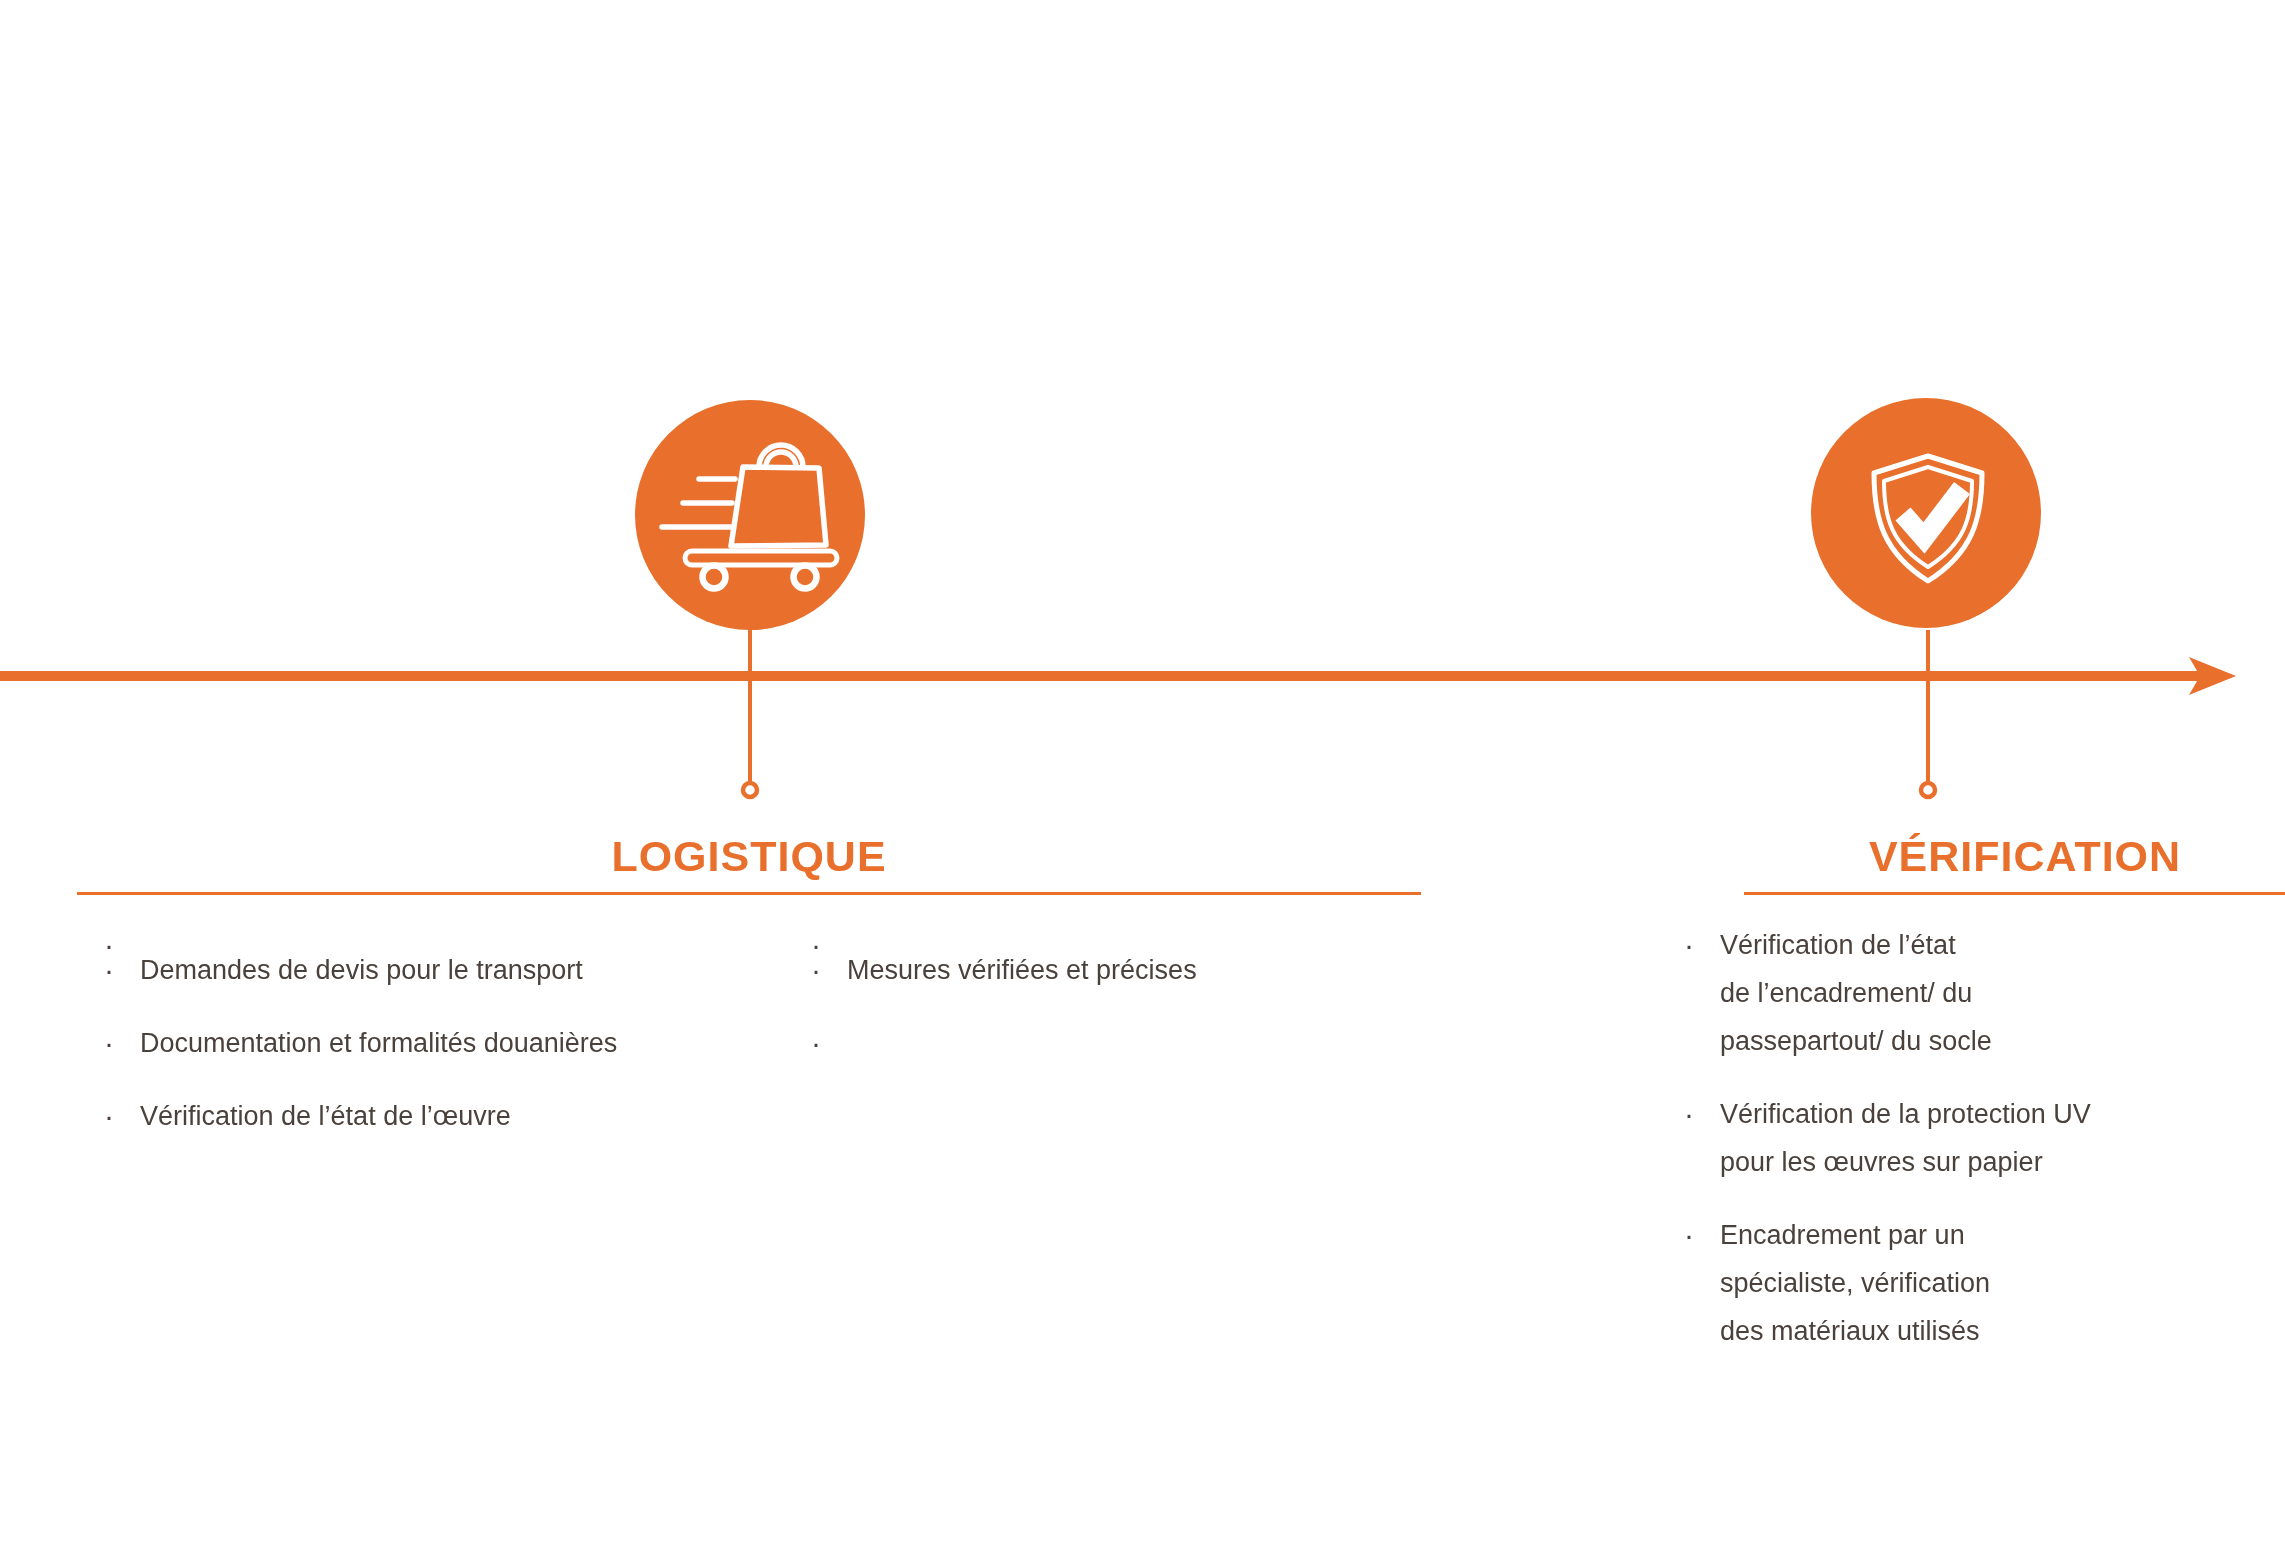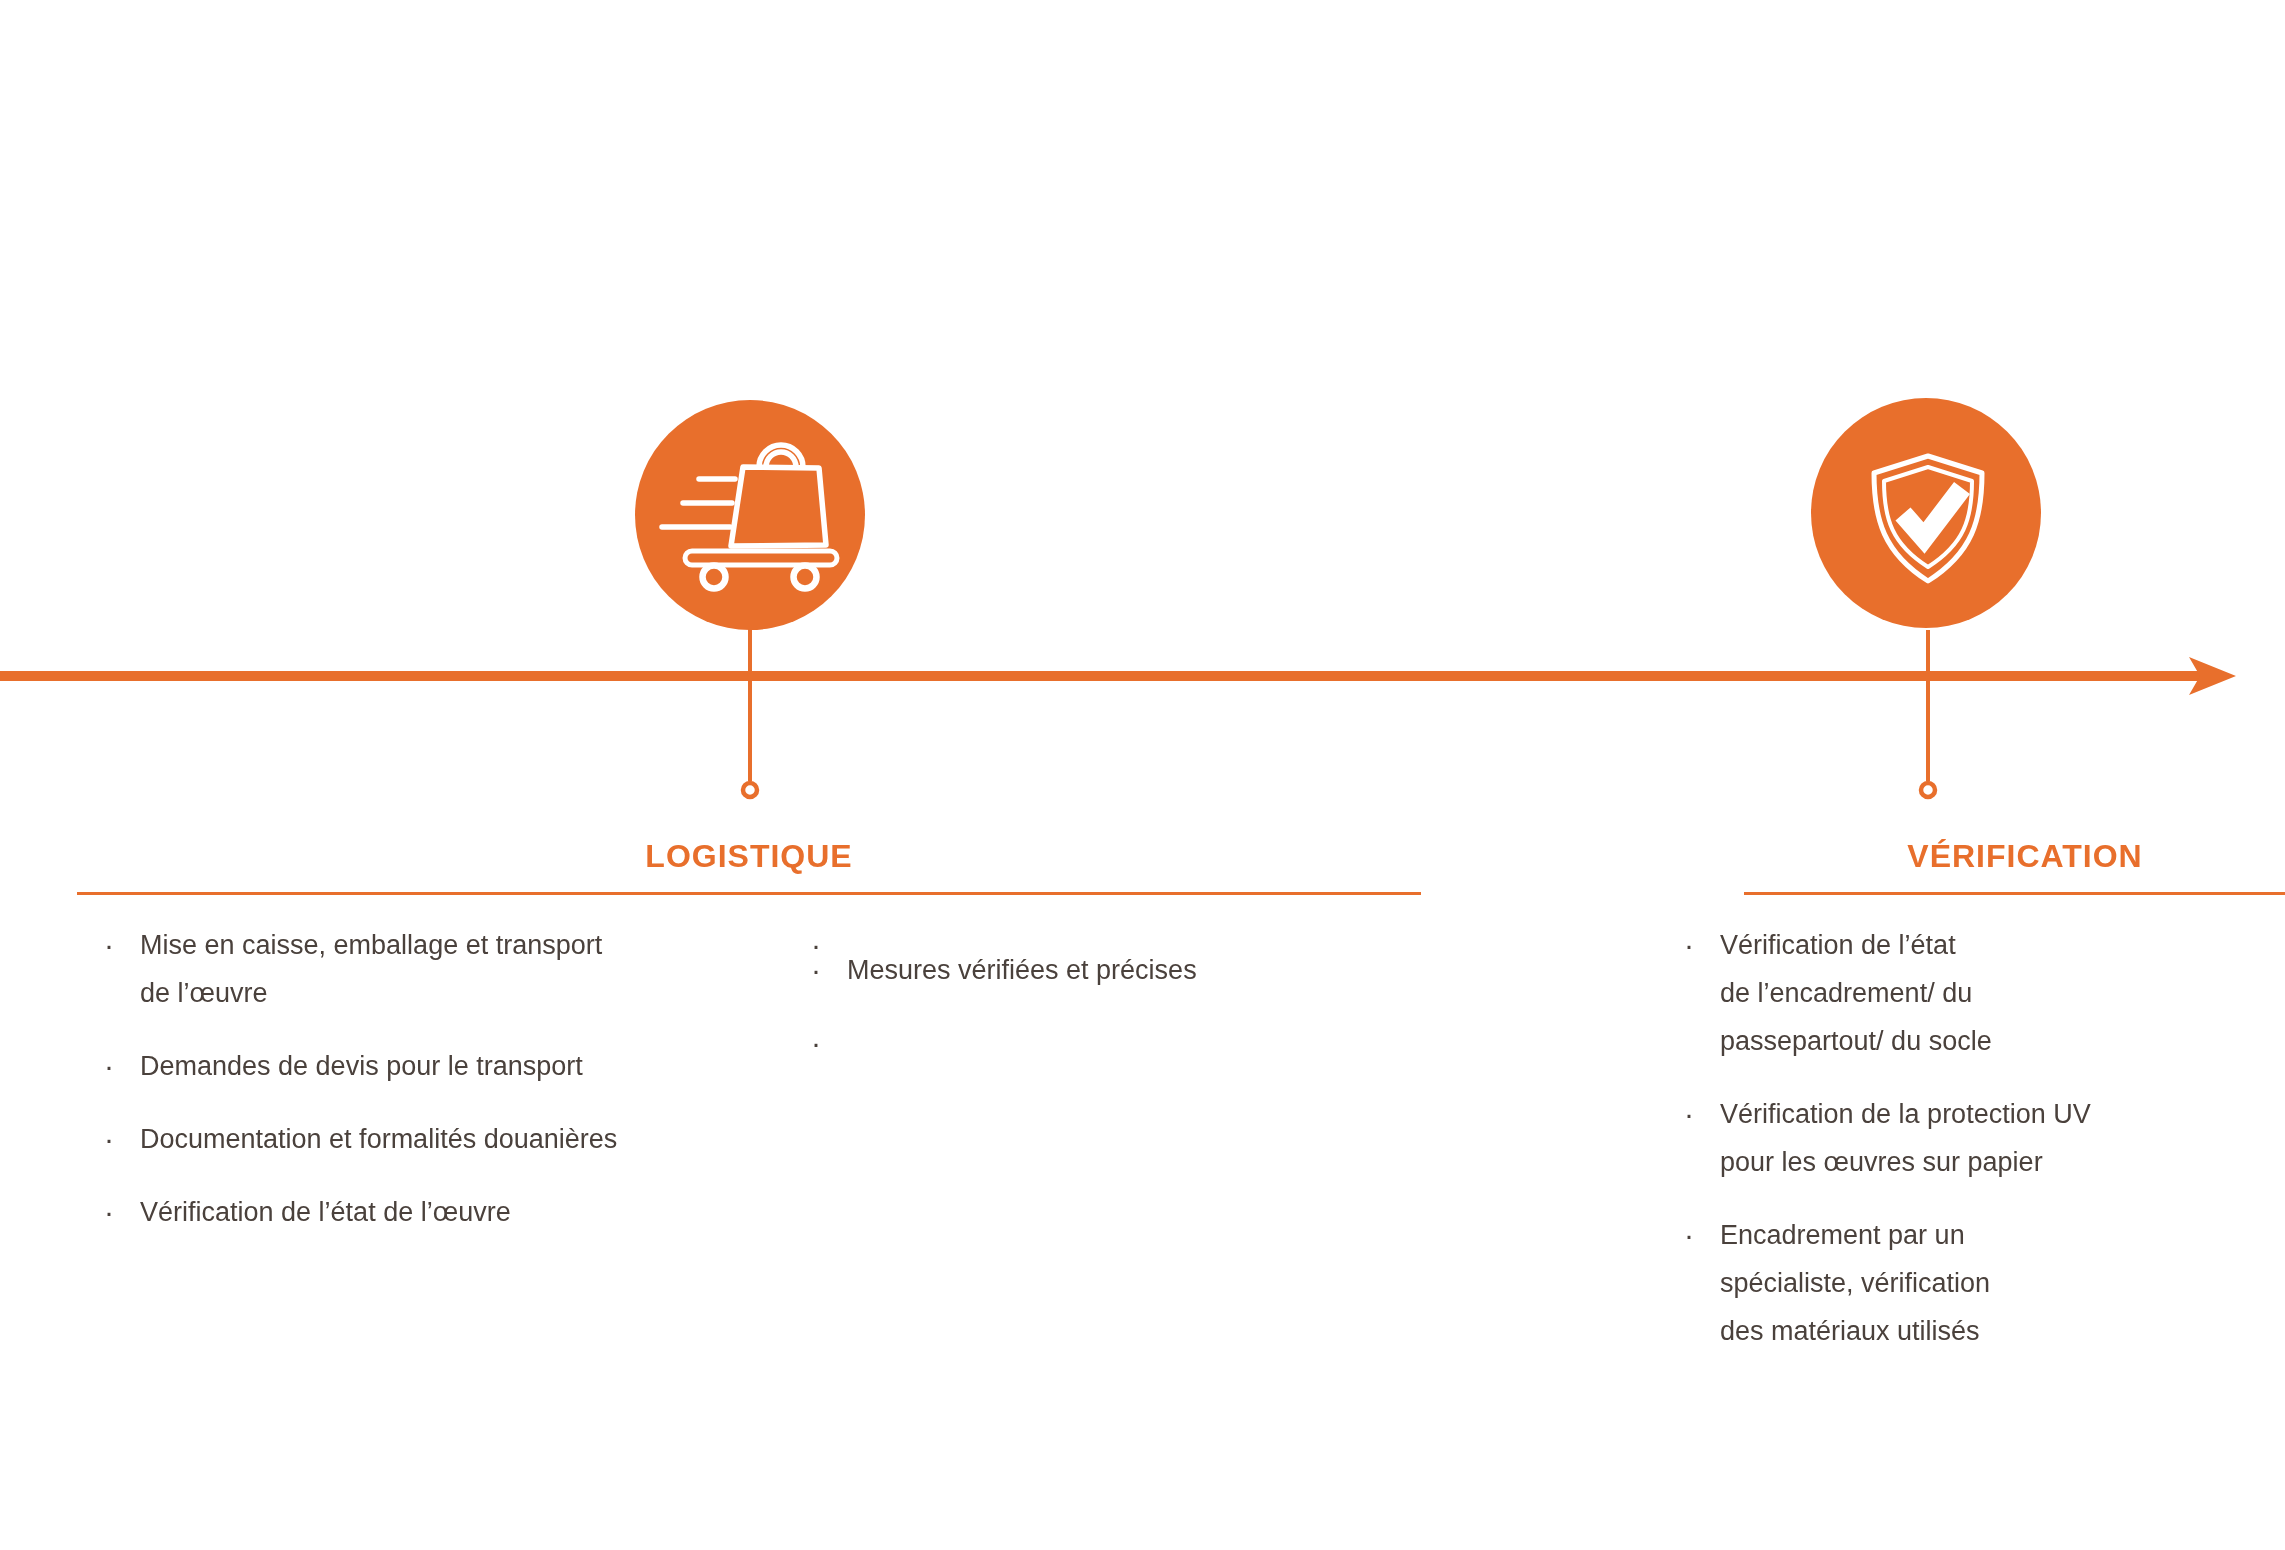--- a/index.html
+++ b/index.html
@@ -20,21 +20,21 @@
   .accent-fill{fill:var(--accent);}
   .accent-stroke{stroke:var(--accent);}
   .stem{stroke-width:4;}
   .ring{fill:#fff;stroke:var(--accent);stroke-width:4.5;}
   .white-stroke{stroke:var(--icon-stroke);fill:none;}
   .badge{position:absolute;}
   .section-title{
     position:absolute;
     text-align:center;
     color:var(--accent);
-    font-size:32px;
+    font-size:43px;
     font-weight:700;
     letter-spacing:1px;
     line-height:72px;
     height:72px;
     border-bottom:3px solid var(--accent);
   }
   .col{
     list-style:none;
     margin:0;padding:0;
     position:absolute;
@@ -87,22 +87,20 @@
     </g>
     <path d="M 92,116 L 113,140 L 151,90" fill="none" stroke="#FFFFFF" stroke-width="20" stroke-linecap="butt" stroke-linejoin="miter"></path>
   </svg>
 
   <div class="section-title" style="left:77px;top:820px;width:1344px;">LOGISTIQUE</div>
   <div class="section-title" style="left:1744px;top:820px;width:562px;">VÉRIFICATION</div>
 
   <ul class="col" style="left:104px;top:921px;width:640px;">
     <li>
       <span class="bullet">·</span>
-      <span class="txt">Mise en caisse, emballage et transport
-de l’œuvre</span>
     </li>
     <li>
       <span class="bullet">·</span>
       <span class="txt">Demandes de devis pour le transport</span>
     </li>
     <li>
       <span class="bullet">·</span>
       <span class="txt">Documentation et formalités douanières</span>
     </li>
     <li>

